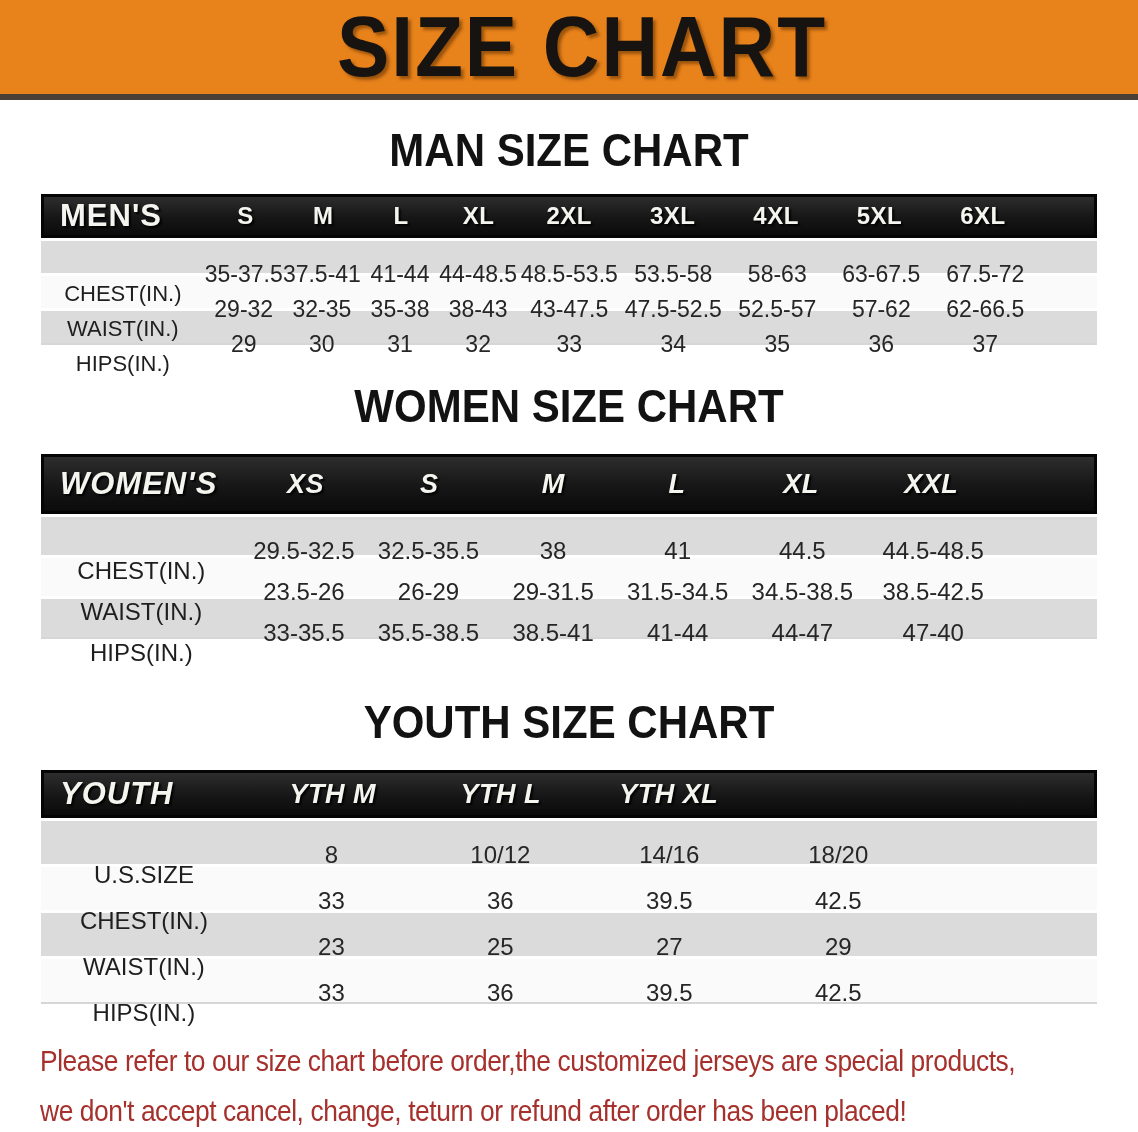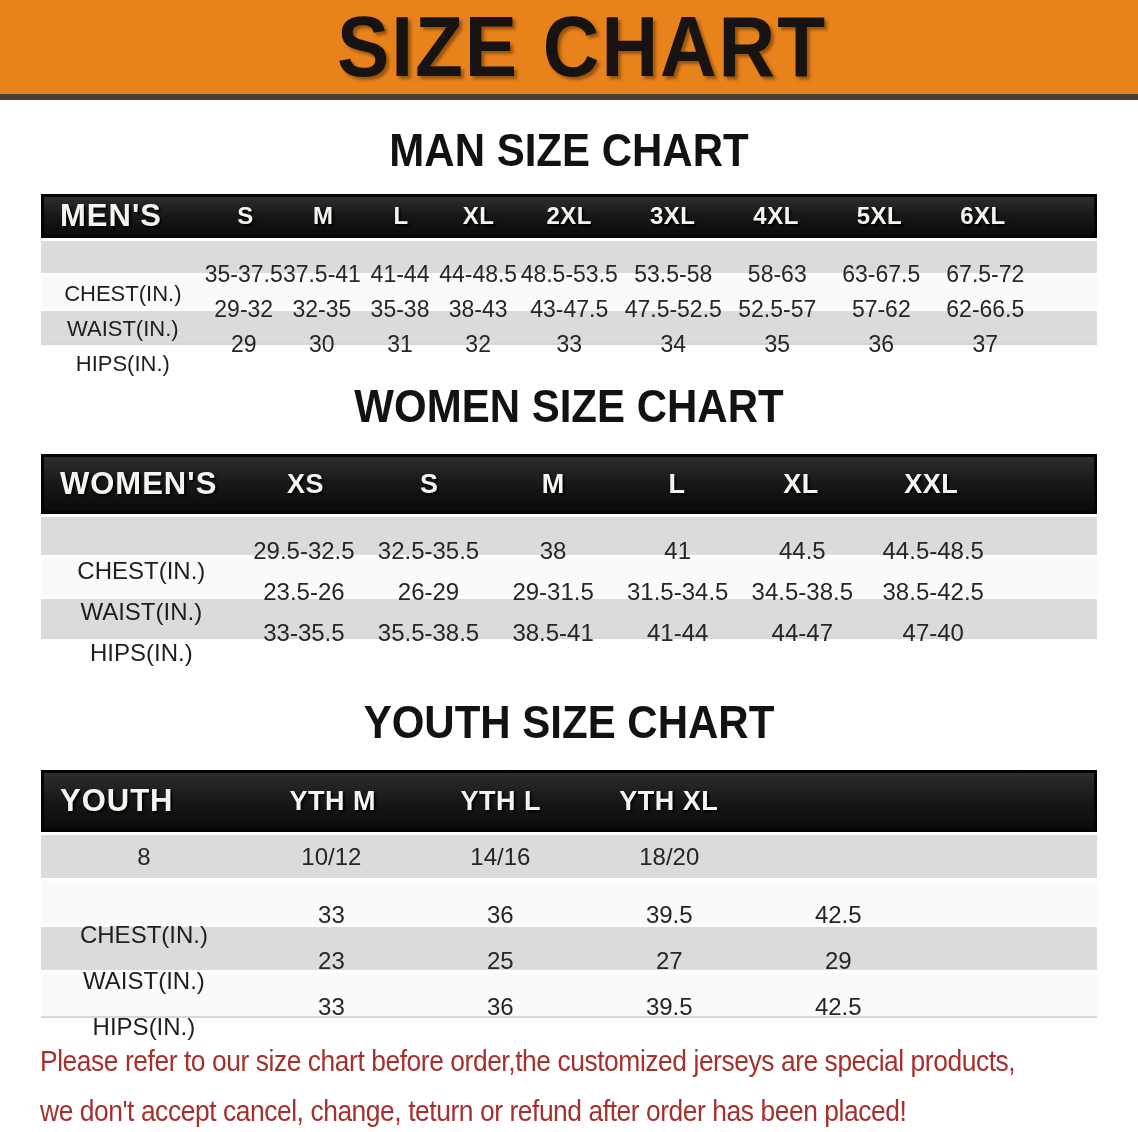--- a/index.html
+++ b/index.html
@@ -38,25 +38,25 @@
 
   .thead {
     box-sizing:border-box; width:100%;
     display:grid; align-items:center;
     background:linear-gradient(180deg,#2d2d2d 0%,#161616 55%,#0b0b0b 100%);
     border:3px solid #050505;
     color:#f5f5f0;
   }
   #men-table   .thead { height:44px; }
   #women-table .thead { height:60px; }
-  #youth-table .thead { height:62px; }
+  #youth-table .thead { height:48px; }
 
   .th { text-align:center; font-weight:700; font-size:24px; letter-spacing:0.5px;
         text-shadow:2px 2px 2px rgba(0,0,0,0.9); }
-  #women-table .th, #youth-table .th { font-size:27px; }
+  #women-table .th, #youth-table .th { font-size:27px;font-style:italic; }
   .th-first { text-align:left; padding-left:16px; font-size:31px !important; letter-spacing:1px; }
 
   .trow {
     display:grid; align-items:center; border-top:3px solid #ffffff;
     color:#262626; text-align:center;
   }
   #men-table   .trow { height:32px; font-size:23px; }
   #women-table .trow { height:38px; font-size:24px; }
   #youth-table .trow { height:43px; font-size:24px; }
   .trow.gray  { background:#dbdbdb; }
@@ -188,20 +188,21 @@
 <div id="heading-youth" class="section-heading">YOUTH SIZE CHART</div>
 
 <div id="youth-table" class="size-table">
   <div class="thead">
     <div class="th th-first">YOUTH</div>
     <div class="th">YTH M</div>
     <div class="th">YTH L</div>
     <div class="th">YTH XL</div>
   </div>
   <div class="trow gray">
+    <div class="td td-label">U.S.SIZE</div>
     <div class="td">8</div>
     <div class="td">10/12</div>
     <div class="td">14/16</div>
     <div class="td">18/20</div>
   </div>
   <div class="trow white">
     <div class="td td-label">CHEST(IN.)</div>
     <div class="td">33</div>
     <div class="td">36</div>
     <div class="td">39.5</div>

